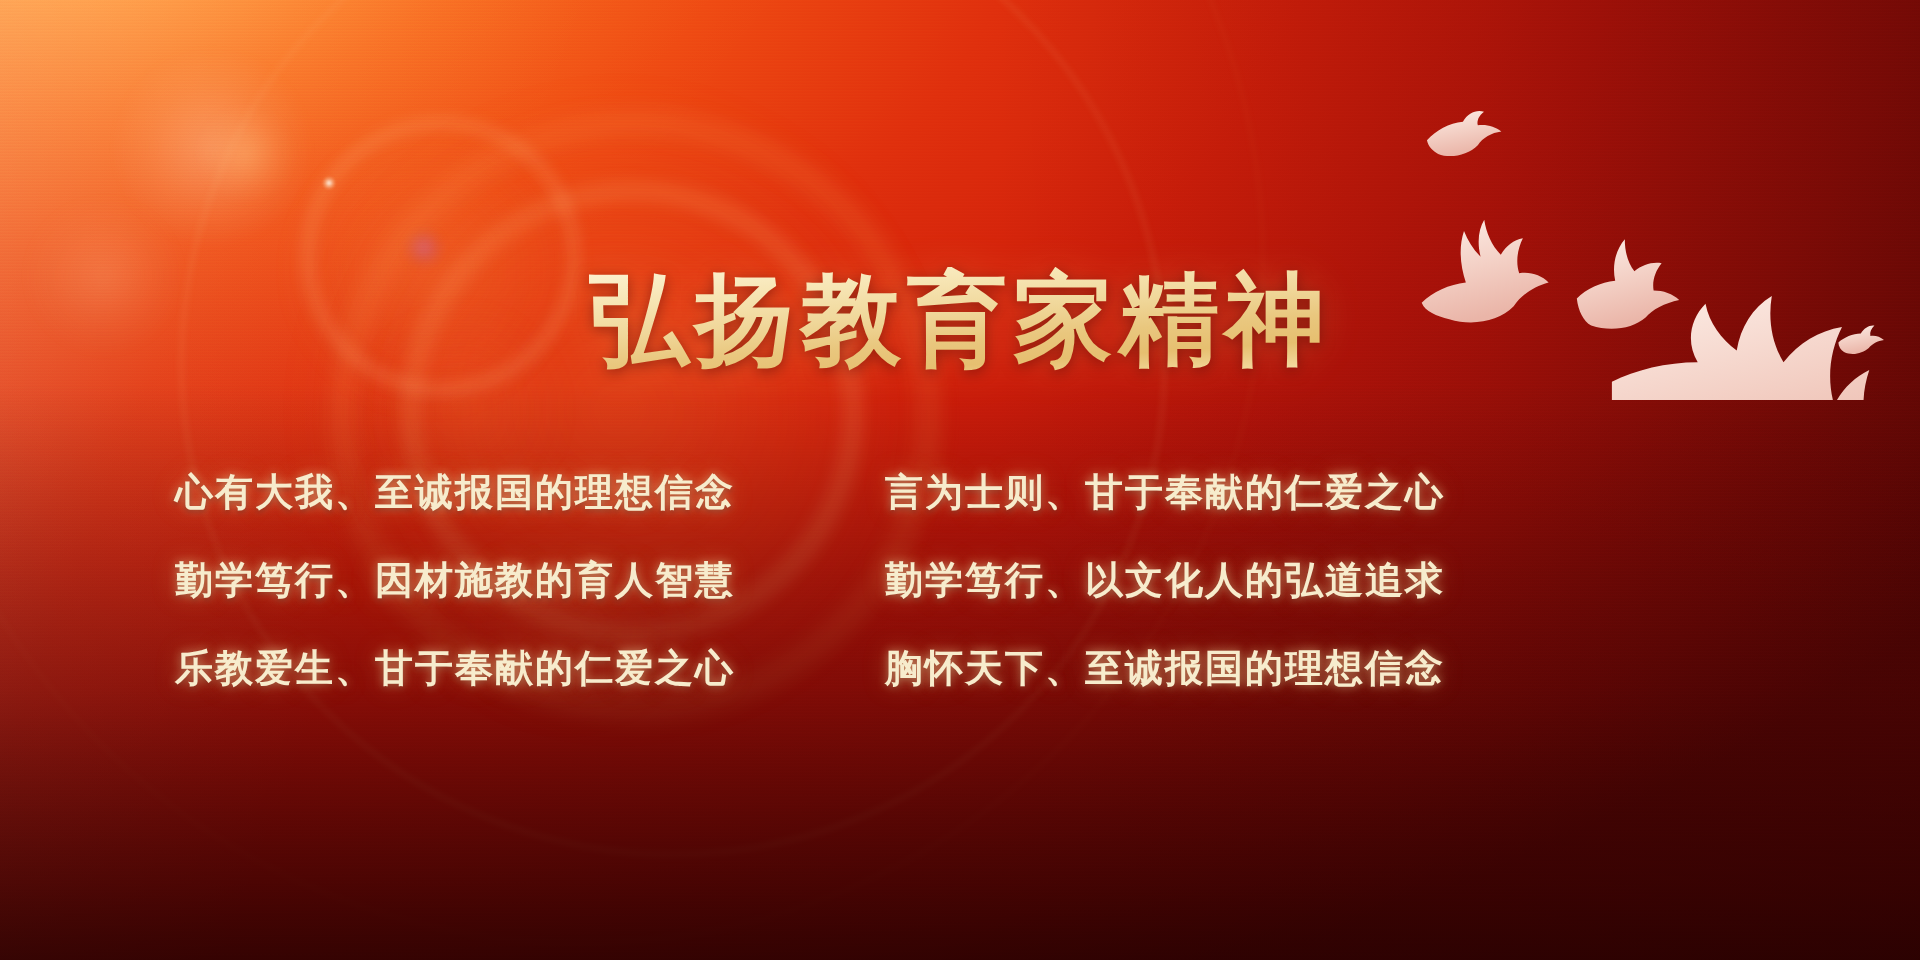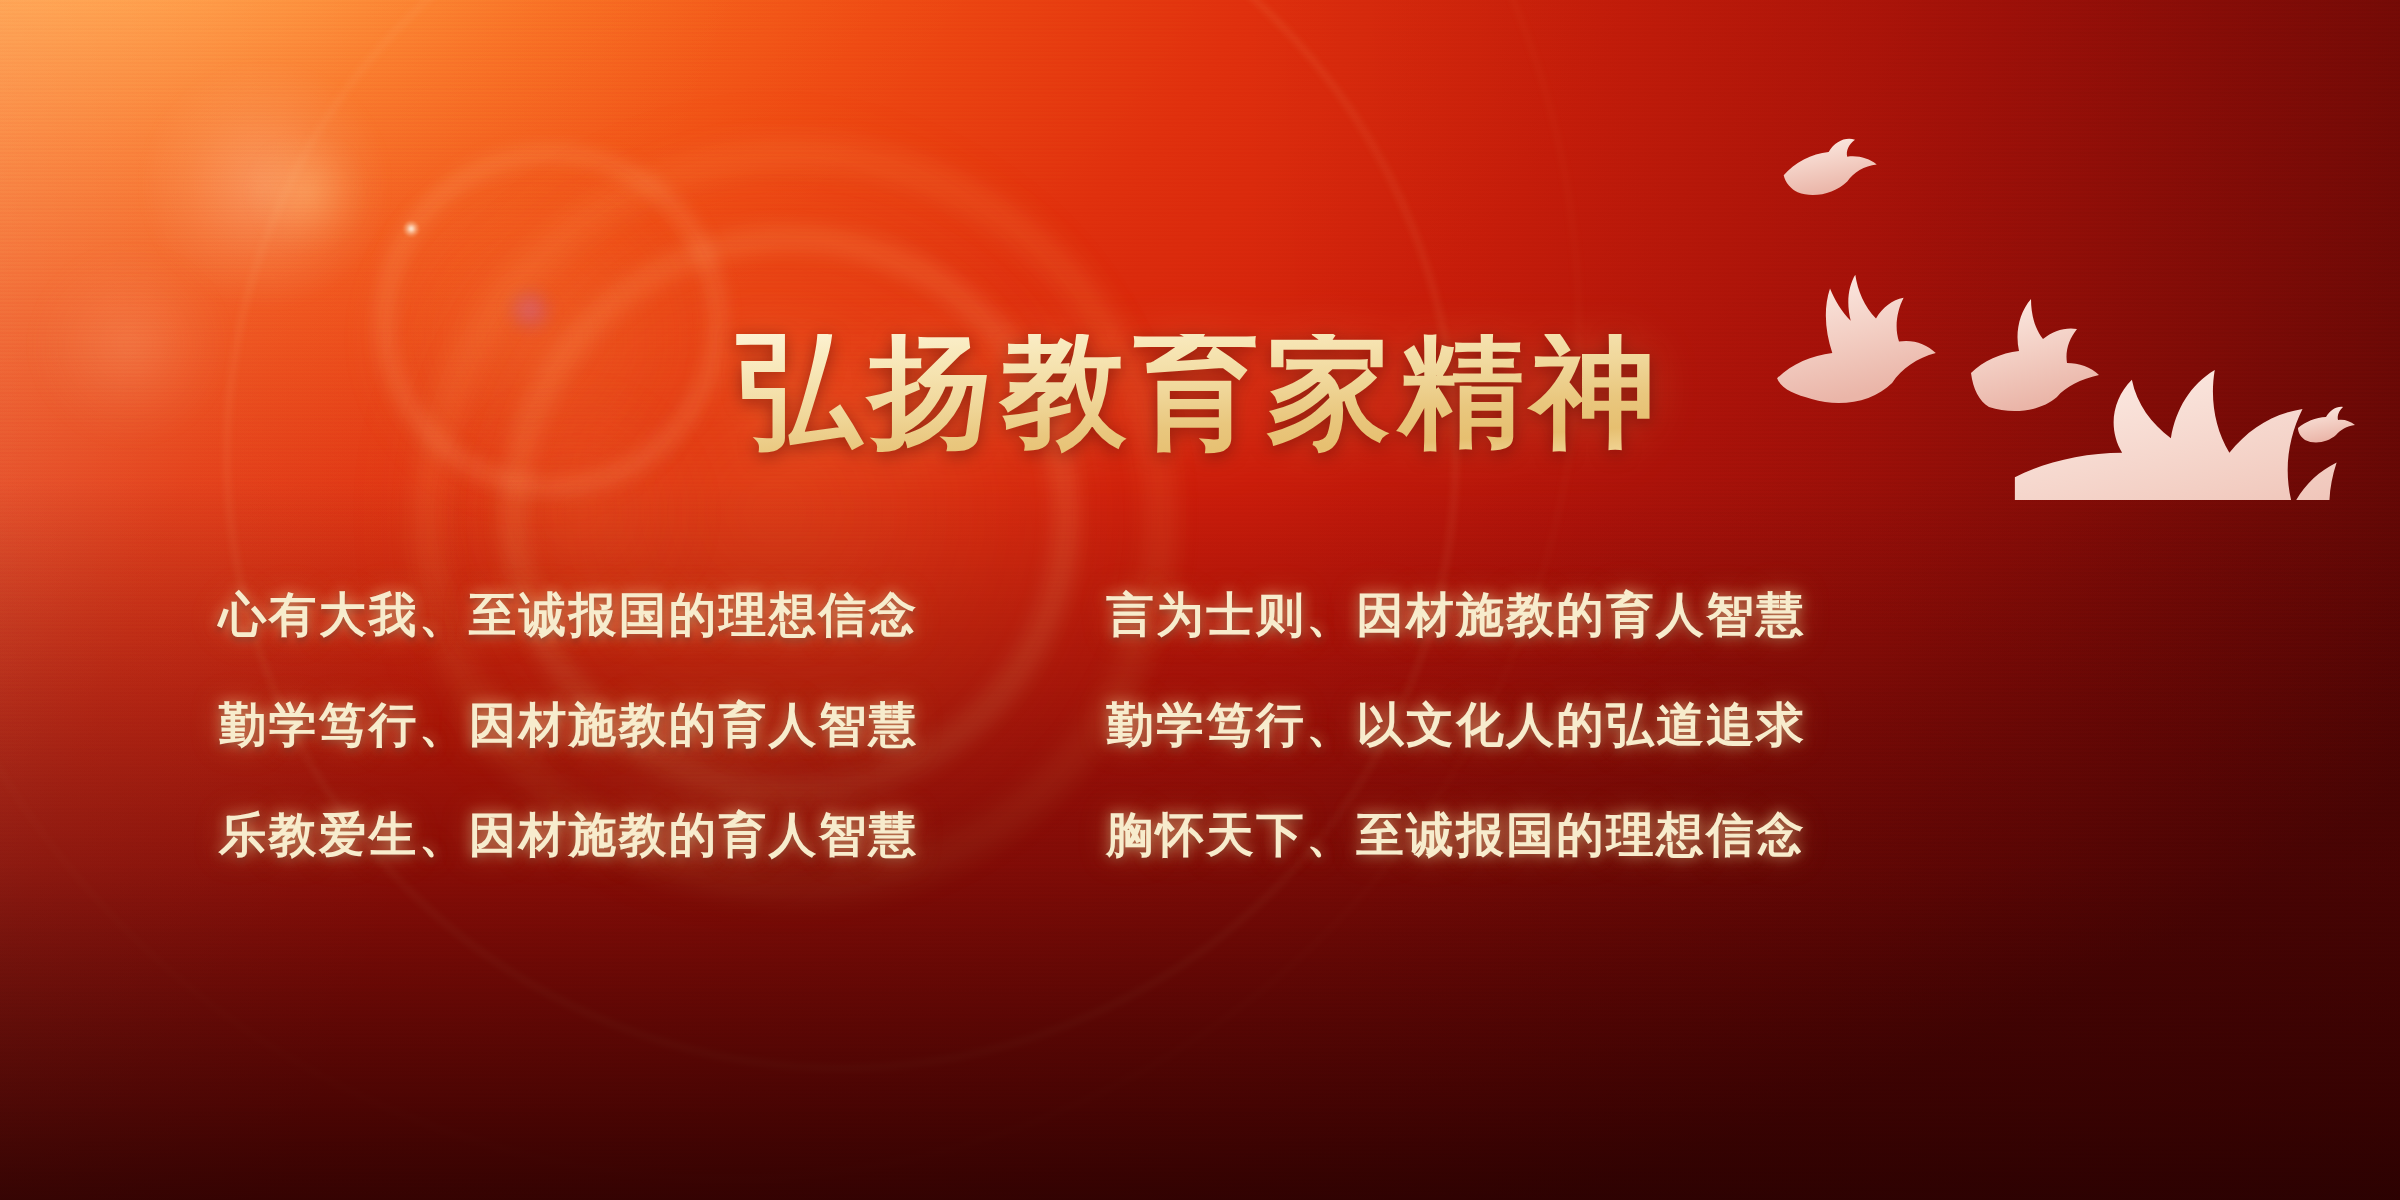--- a/index.html
+++ b/index.html
@@ -137,21 +137,21 @@
 
   
   #title-block {
     position: absolute;
     left: 0; right: 0;
     top: 200px;
     text-align: center;
   }
   #banner-title {
     display: inline-block;
-    font-family: Liberation Mono, monospace;
+    font-family: Liberation Serif, serif;
     font-weight: 700;
     font-size: 100px;
     line-height: 1.08;
     letter-spacing: 6px;
     background-image: linear-gradient(176deg,
         #fdf3d4 0%,
         #f7e6b6 22%,
         #f0d79a 44%,
         #e9c77e 62%,
         #e6bf70 78%,
@@ -270,29 +270,29 @@
 
   <div id="title-block">
     <h1 id="banner-title">弘扬教育家精神</h1>
   </div>
 
   <div id="slogan-grid">
     <div class="slogan-cell">
       <span class="slogan-text">心有大我、至诚报国的理想信念</span>
     </div>
     <div class="slogan-cell">
-      <span class="slogan-text">言为士则、因材施教的育人智慧</span>
+      <span class="slogan-text">言为士则、甘于奉献的仁爱之心</span>
     </div>
     <div class="slogan-cell">
       <span class="slogan-text">勤学笃行、因材施教的育人智慧</span>
     </div>
     <div class="slogan-cell">
       <span class="slogan-text">勤学笃行、以文化人的弘道追求</span>
     </div>
     <div class="slogan-cell">
-      <span class="slogan-text">乐教爱生、因材施教的育人智慧</span>
+      <span class="slogan-text">乐教爱生、甘于奉献的仁爱之心</span>
     </div>
     <div class="slogan-cell">
       <span class="slogan-text">胸怀天下、至诚报国的理想信念</span>
     </div>
   </div>
 
 </div>
 
 </body></html>

